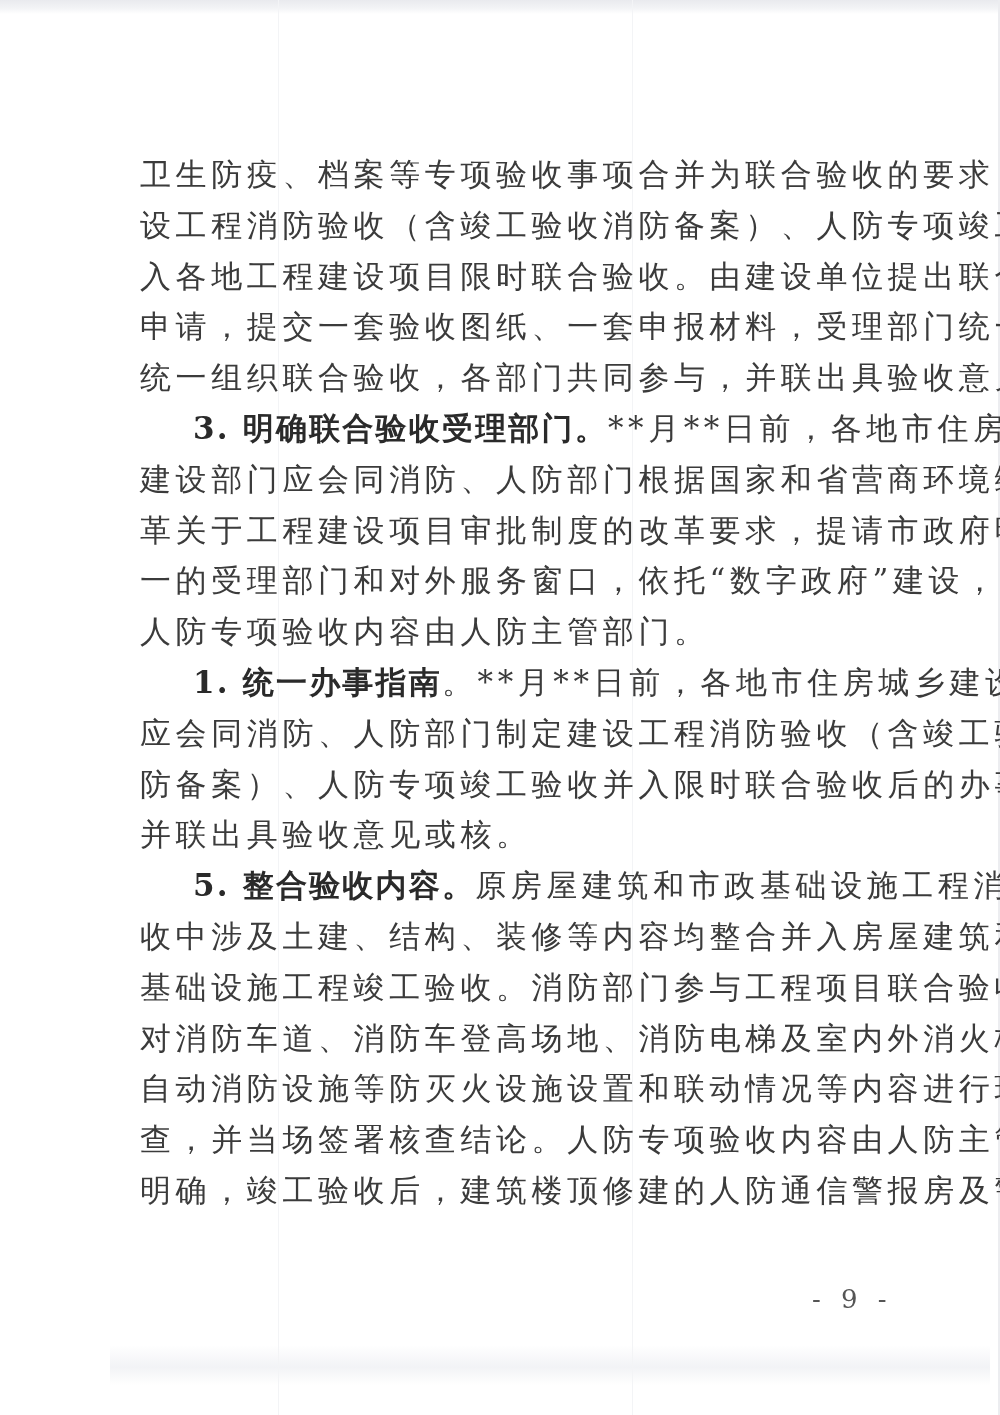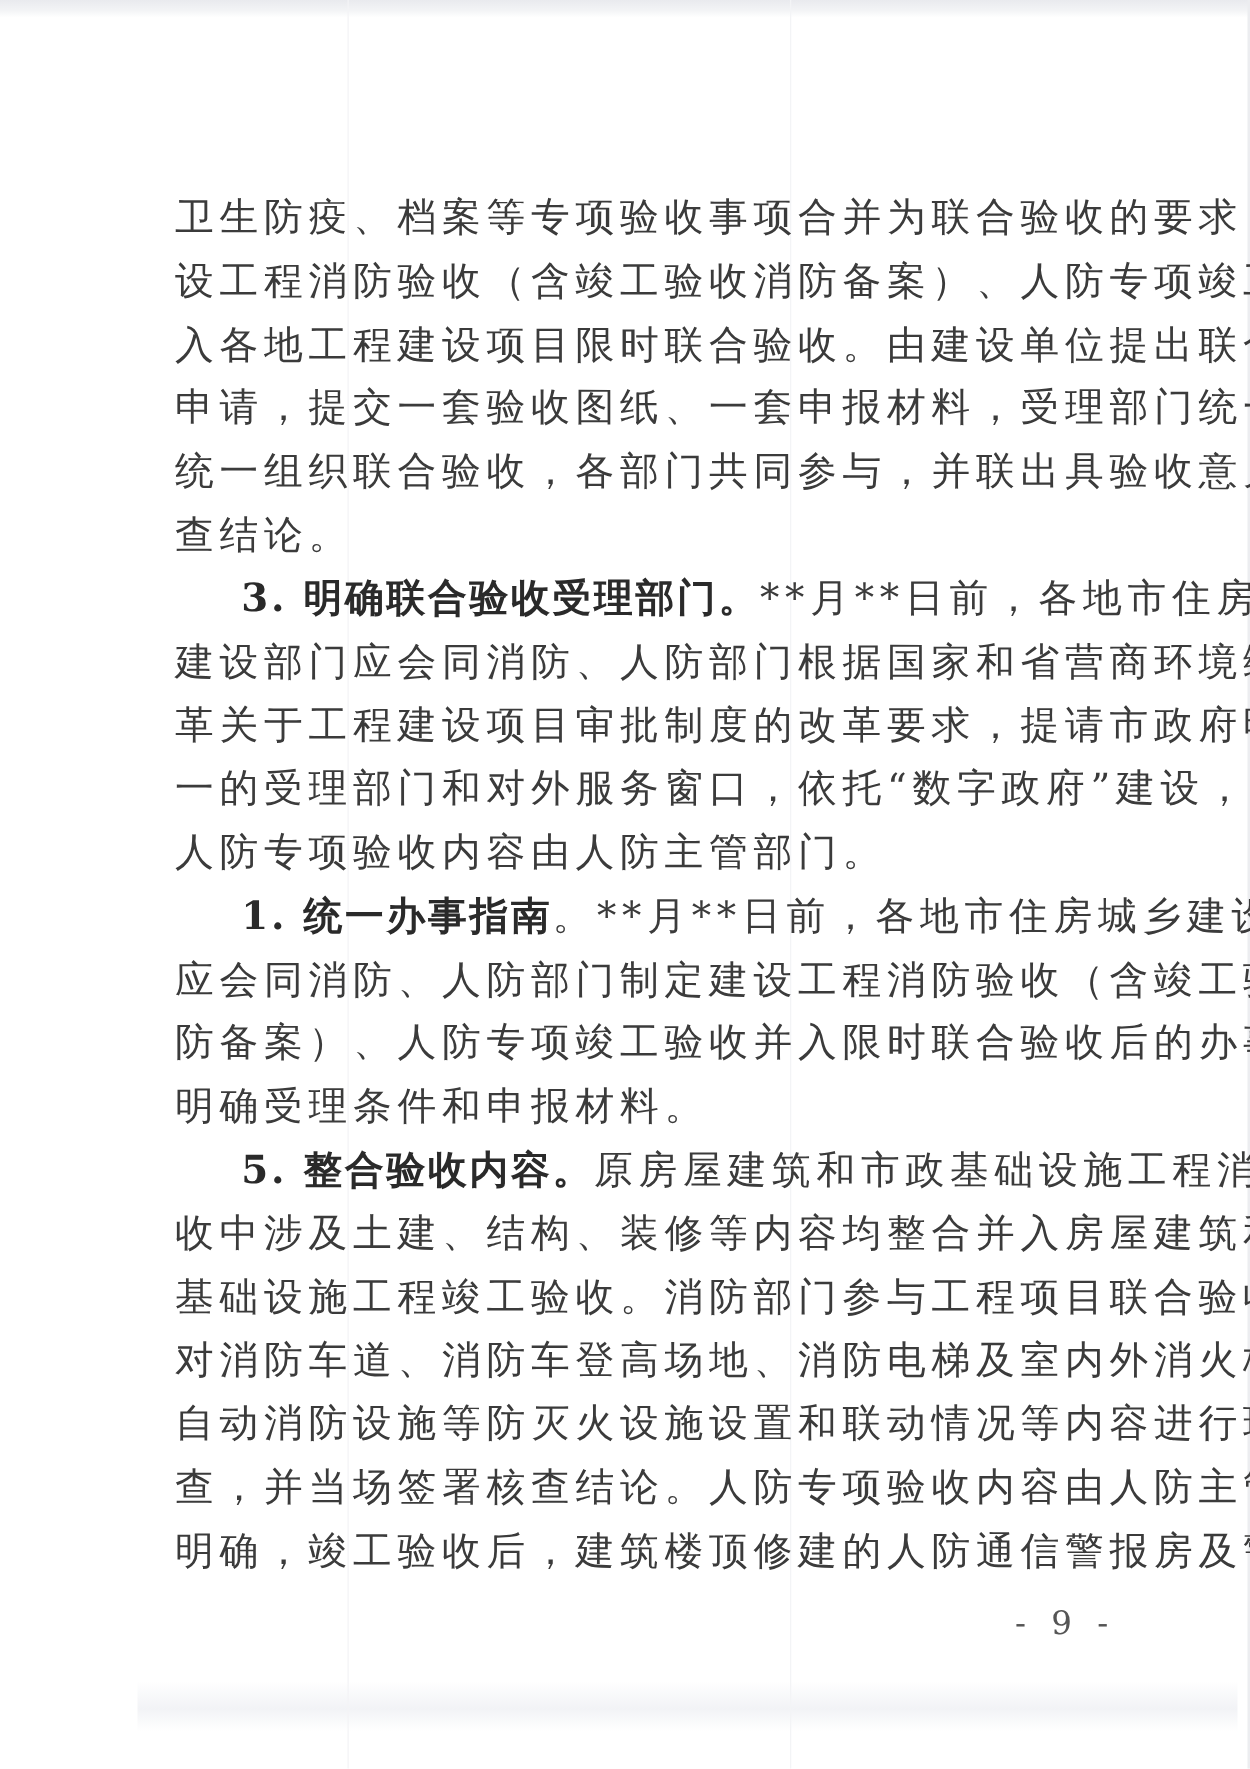--- a/index.html
+++ b/index.html
@@ -82,36 +82,35 @@
 <div class="fold-line" style="left:632px"></div>
 
 <main class="page">
 
   <section>
     <span class="line">卫生防疫、档案等专项验收事项合并为联合验收的要求，将建</span>
     <span class="line">设工程消防验收（含竣工验收消防备案）、人防专项竣工验收并</span>
     <span class="line">入各地工程建设项目限时联合验收。由建设单位提出联合验收</span>
     <span class="line">申请，提交一套验收图纸、一套申报材料，受理部门统一受理，</span>
     <span class="line">统一组织联合验收，各部门共同参与，并联出具验收意见或核</span>
-    <span class="line">查结论。</span>
   </section>
 
   <section>
     <span class="line indent"><span class="bold">3. 明确联合验收受理部门。</span><span>**月**日前，各地市住房城乡</span></span>
     <span class="line">建设部门应会同消防、人防部门根据国家和省营商环境综合改</span>
     <span class="line">革关于工程建设项目审批制度的改革要求，提请市政府明确统</span>
     <span class="line">一的受理部门和对外服务窗口，依托“数字政府”建设，负责</span>
     <span class="line">人防专项验收内容由人防主管部门。</span>
   </section>
 
   <section>
     <span class="line indent"><span class="bold">1. 统一办事指南</span><span>。**月**日前，各地市住房城乡建设部门</span></span>
     <span class="line">应会同消防、人防部门制定建设工程消防验收（含竣工验收消</span>
     <span class="line">防备案）、人防专项竣工验收并入限时联合验收后的办事指南，</span>
-    <span class="line">明确受理条件和申报材料。</span>
+    <span class="line">并联出具验收意见或核。</span>
   </section>
 
   <section>
     <span class="line indent"><span class="bold">5. 整合验收内容。</span><span>原房屋建筑和市政基础设施工程消防验</span></span>
     <span class="line">收中涉及土建、结构、装修等内容均整合并入房屋建筑和市政</span>
     <span class="line">基础设施工程竣工验收。消防部门参与工程项目联合验收仅针</span>
     <span class="line">对消防车道、消防车登高场地、消防电梯及室内外消火栓系统、</span>
     <span class="line">自动消防设施等防灭火设施设置和联动情况等内容进行现场核</span>
     <span class="line">查，并当场签署核查结论。人防专项验收内容由人防主管部门</span>
     <span class="line">明确，竣工验收后，建筑楼顶修建的人防通信警报房及警报器</span>

